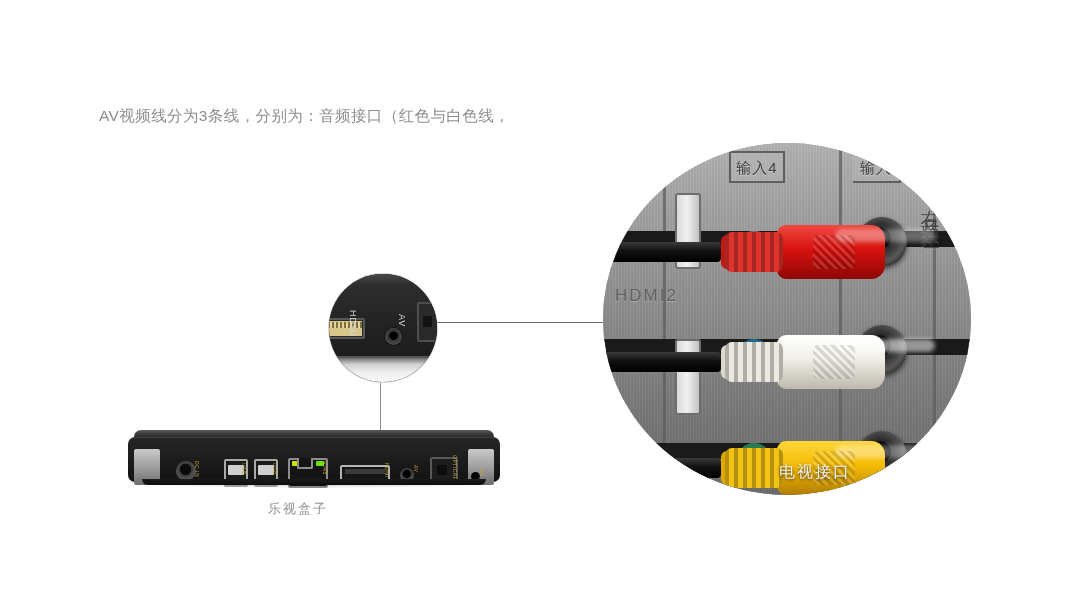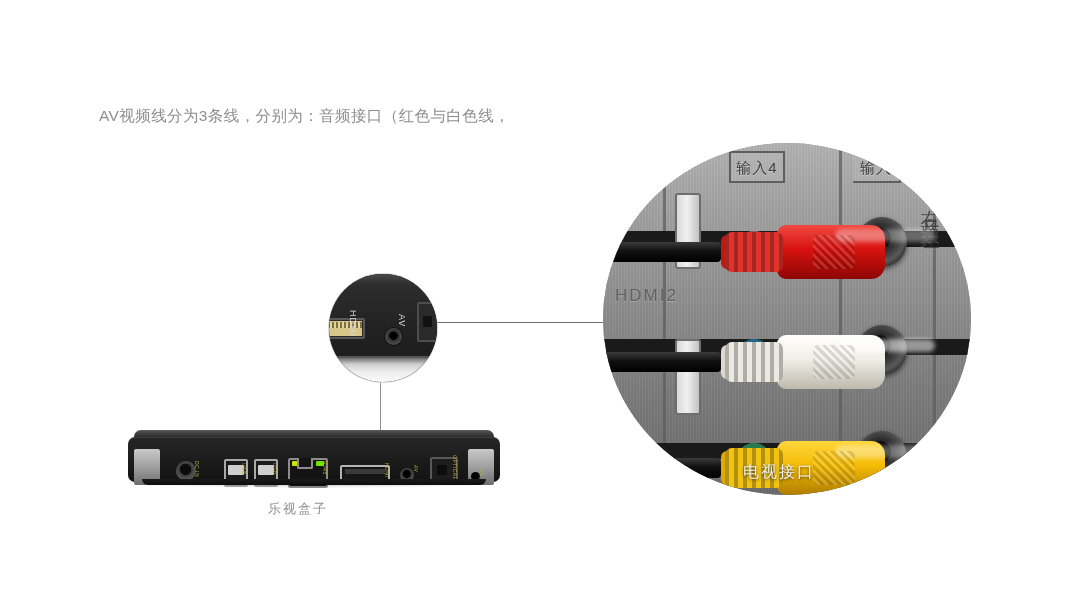--- a/index.html
+++ b/index.html
@@ -230,20 +230,21 @@
 
   .plug.p-yellow{left:118px;top:298px;}
   .plug.p-yellow .barrel{background:linear-gradient(180deg,#ffd63a 0%,#f5bc06 45%,#b07d00 100%);}
   .plug.p-yellow .strain{background-color:#f2c313;background-blend-mode:multiply;}
   .plug.p-yellow .boot{background:#e0a800;}
 
   .mag-large-caption{
     position:absolute;left:743px;top:462px;
     font-size:16px;color:#f2f2f2;letter-spacing:2px;
     text-shadow:0 1px 3px rgba(0,0,0,.7);
+    padding-left:36px;
   }
 
   
   .box{
     position:absolute;left:128px;top:430px;width:372px;height:56px;
   }
   .box-top{
     position:absolute;left:6px;top:0;right:6px;height:9px;
     border-radius:9px 9px 3px 3px;
     background:linear-gradient(180deg,#5a5a5a 0%,#3a3a3a 48%,#232323 100%);

